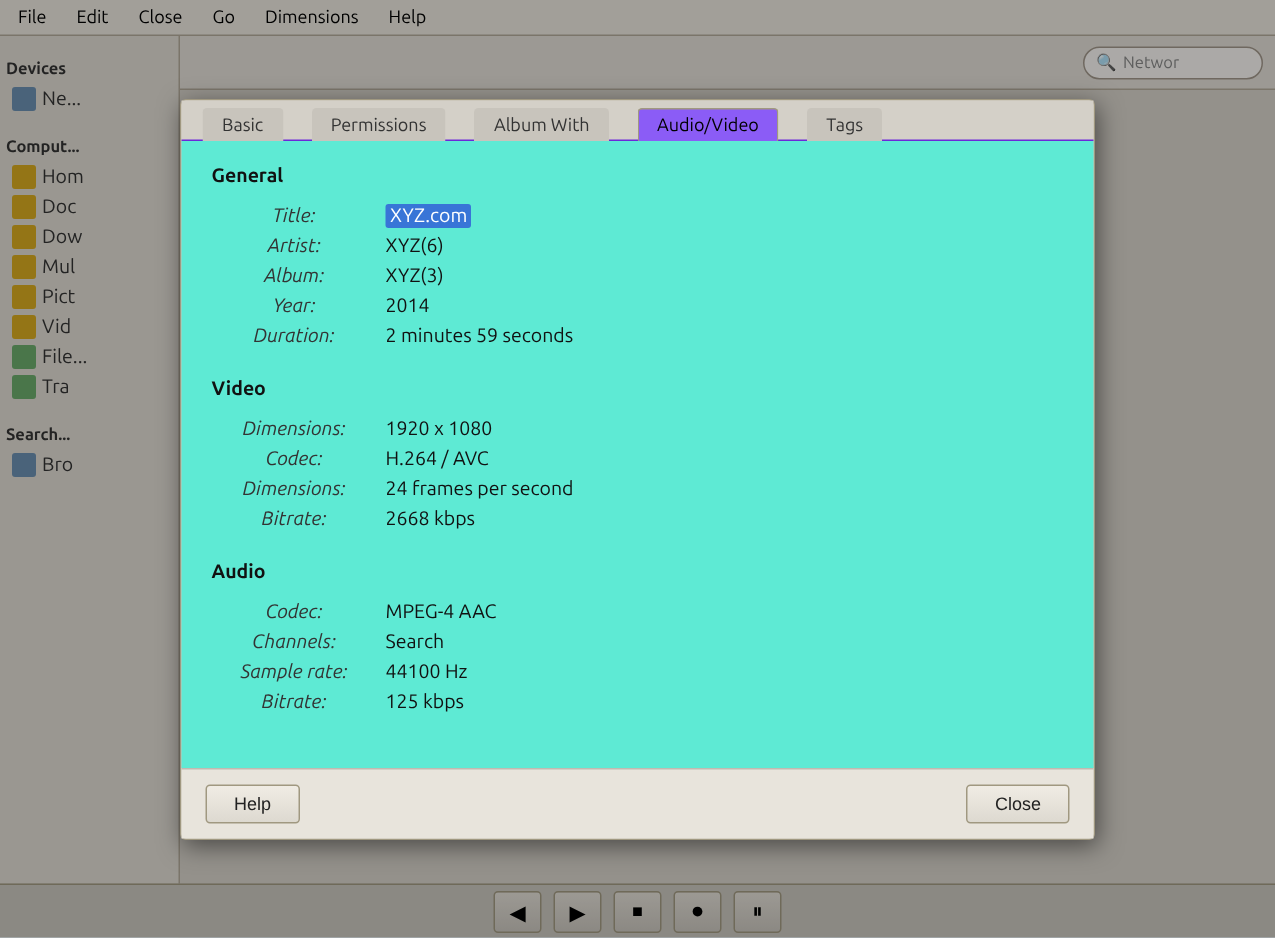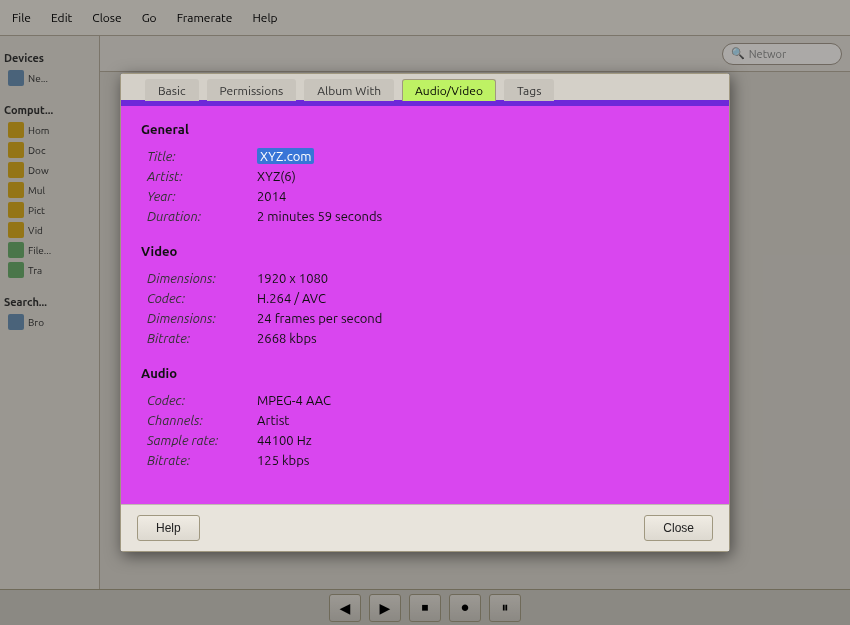--- a/index.html
+++ b/index.html
@@ -18,63 +18,63 @@
       position: absolute;
       top: 0; left: 0;
       width: 850px;
       height: 625px;
       background: #d4d0c8;
       display: flex;
       flex-direction: column;
     }
 
     .bg-menubar {
-      height: 36px;
+      height: 24px;
       background: #e8e4dc;
       display: flex;
       align-items: center;
       padding: 0 8px;
       gap: 12px;
       border-bottom: 1px solid #b0a898;
       font-size: 12px;
     }
 
     .bg-menubar span {
       cursor: default;
       padding: 2px 4px;
     }
 
     .bg-body {
       display: flex;
       flex: 1;
     }
 
     .bg-sidebar {
-      width: 100px;
+      width: 120px;
       background: #ddd9d0;
       border-right: 1px solid #b0a898;
       padding: 8px 4px;
       font-size: 11px;
     }
 
     .bg-sidebar-section {
       font-weight: bold;
       font-size: 11px;
       margin-bottom: 4px;
       margin-top: 8px;
       color: #333;
     }
 
     .bg-sidebar-item {
       display: flex;
       align-items: center;
       gap: 4px;
       padding: 2px 4px;
       color: #333;
-      font-size: 10px;
+      font-size: 13px;
     }
 
     .bg-sidebar-item .icon-sq {
       width: 16px;
       height: 16px;
       background: #8a9ec0;
       border-radius: 2px;
       flex-shrink: 0;
     }
     .bg-sidebar-item .icon-sq.yellow { background: #d4a820; }
@@ -133,52 +133,52 @@
       box-shadow: 2px 4px 16px rgba(0,0,0,0.5);
       display: flex;
       flex-direction: column;
       position: relative;
     }
 
     
     .tab-bar {
       display: flex;
       background: #d4d0c8;
-      border-bottom: 6px solid #6d28d9;
+      border-bottom: 1px solid #6d28d9;
       padding-top: 4px;
-      padding-left: 24px;
-      gap: 8px;
+      padding-left: 14px;
+      gap: 19px;
     }
 
     .tab {
       padding: 4px 12px;
       font-size: 12px;
       cursor: pointer;
       border: 1px solid transparent;
       border-bottom: none;
       border-radius: 3px 3px 0 0;
       background: #c8c4bc;
       color: #333;
       position: relative;
       bottom: -1px;
     }
 
     .tab.active {
-      background: #bef264;
+      background: #8b5cf6;
       border-color: #a09880;
       border-bottom-color: #e8e4dc;
       font-weight: normal;
       color: #000;
     }
 
     
     .dialog-content {
       flex: 1;
       padding: 16px 20px;
-      background: #d946ef;
+      background: #5eead4;
     }
 
     .section-title {
       font-weight: bold;
       font-size: 13px;
       margin-bottom: 10px;
       color: #111;
     }
 
     .info-table {
@@ -189,21 +189,21 @@
 
     .info-table tr td {
       padding: 3px 6px;
       vertical-align: top;
     }
 
     .info-table tr td:first-child {
       font-style: italic;
       color: #333;
       width: 110px;
-      text-align: left;
+      text-align: center;
       white-space: nowrap;
     }
 
     .info-table tr td:last-child {
       color: #111;
     }
 
     .title-selected {
       background: #3875d7;
       color: white;
@@ -259,21 +259,21 @@
   </style>
 </head>
 <body>
 
 <div class="bg-filemanager">
   <div class="bg-menubar">
     <span>File</span>
     <span>Edit</span>
     <span>Close</span>
     <span>Go</span>
-    <span>Framerate</span>
+    <span>Dimensions</span>
     <span>Help</span>
   </div>
   <div class="bg-body">
     <div class="bg-sidebar">
       <div class="bg-sidebar-section">Devices</div>
       <div class="bg-sidebar-item"><div class="icon-sq blue2"></div>Ne...</div>
       <div style="height:8px;"></div>
       <div class="bg-sidebar-section">Comput...</div>
       <div class="bg-sidebar-item"><div class="icon-sq yellow"></div>Hom</div>
       <div class="bg-sidebar-item"><div class="icon-sq yellow"></div>Doc</div>
@@ -316,20 +316,24 @@
         <tbody>
             <tr>
           <td>Title:</td>
           <td><span class="title-selected">XYZ.com</span></td>
         </tr>
         <tr>
           <td>Artist:</td>
           <td>XYZ(6)</td>
         </tr>
         <tr>
+          <td>Album:</td>
+          <td>XYZ(3)</td>
+        </tr>
+        <tr>
           <td>Year:</td>
           <td>2014</td>
         </tr>
         <tr>
           <td>Duration:</td>
           <td>2 minutes 59 seconds</td>
         </tr>
       </tbody>
         </table>
 
@@ -357,21 +361,21 @@
 
       <div class="section-title">Audio</div>
       <table class="info-table">
         <tbody>
             <tr>
           <td>Codec:</td>
           <td>MPEG-4 AAC</td>
         </tr>
         <tr>
           <td>Channels:</td>
-          <td>Artist</td>
+          <td>Search</td>
         </tr>
         <tr>
           <td>Sample rate:</td>
           <td>44100 Hz</td>
         </tr>
         <tr>
           <td>Bitrate:</td>
           <td>125 kbps</td>
         </tr>
       </tbody>

